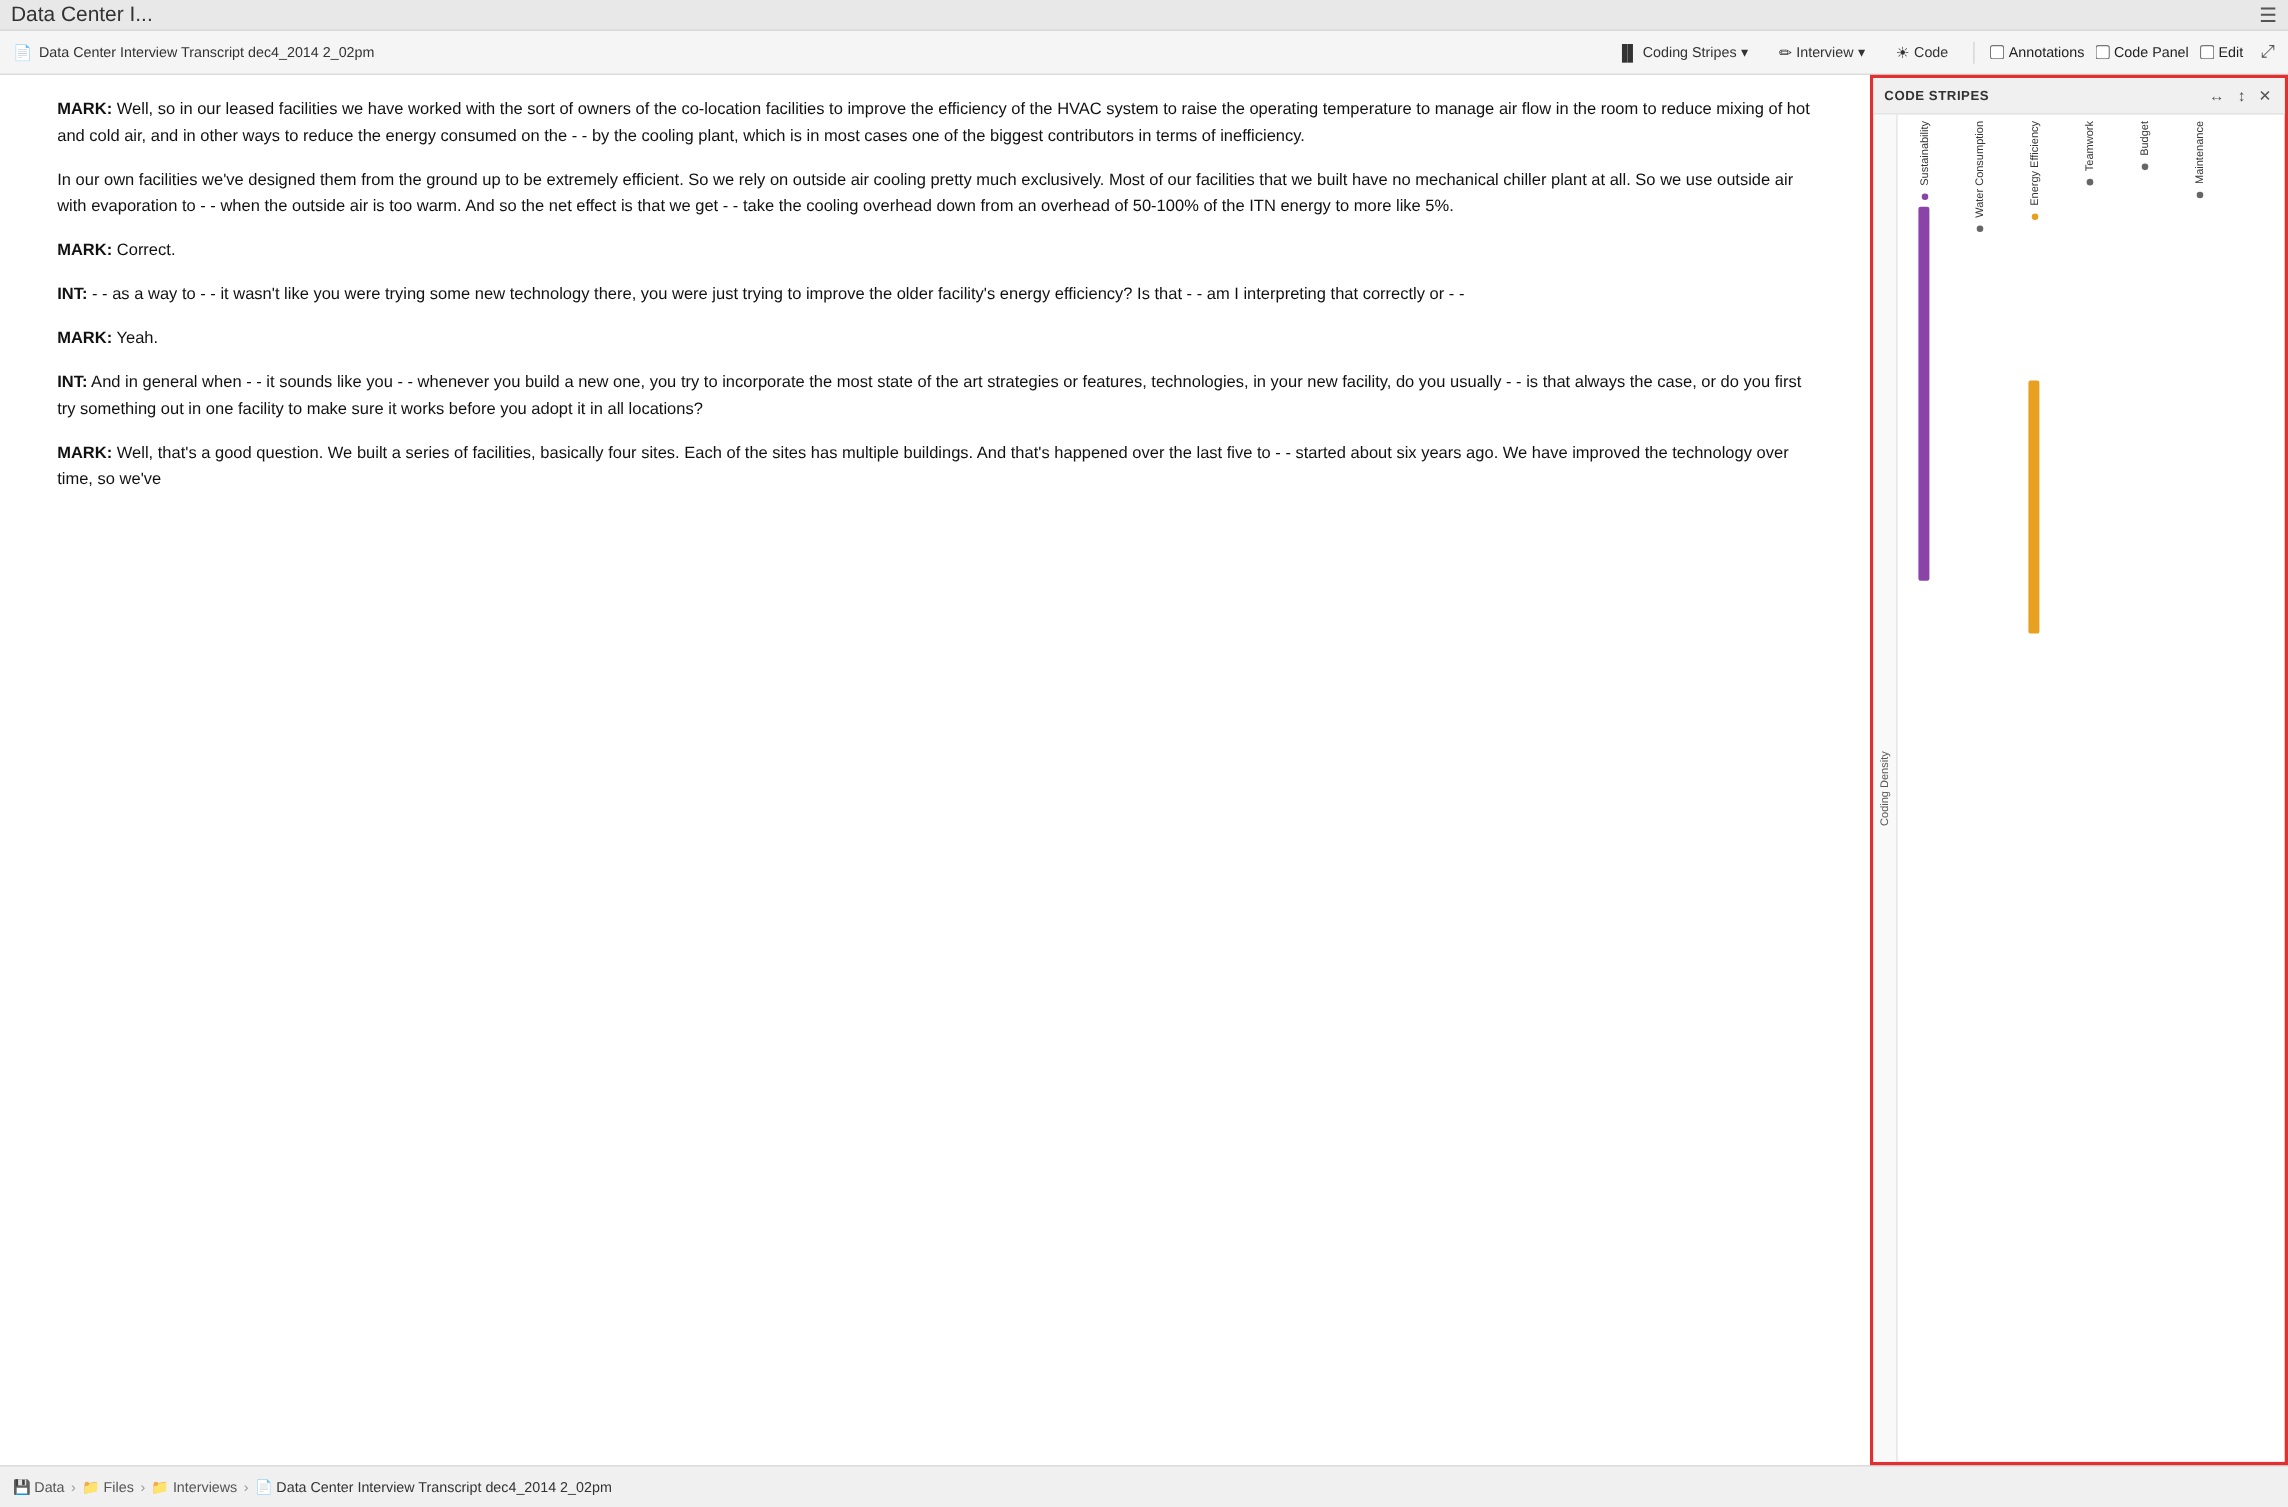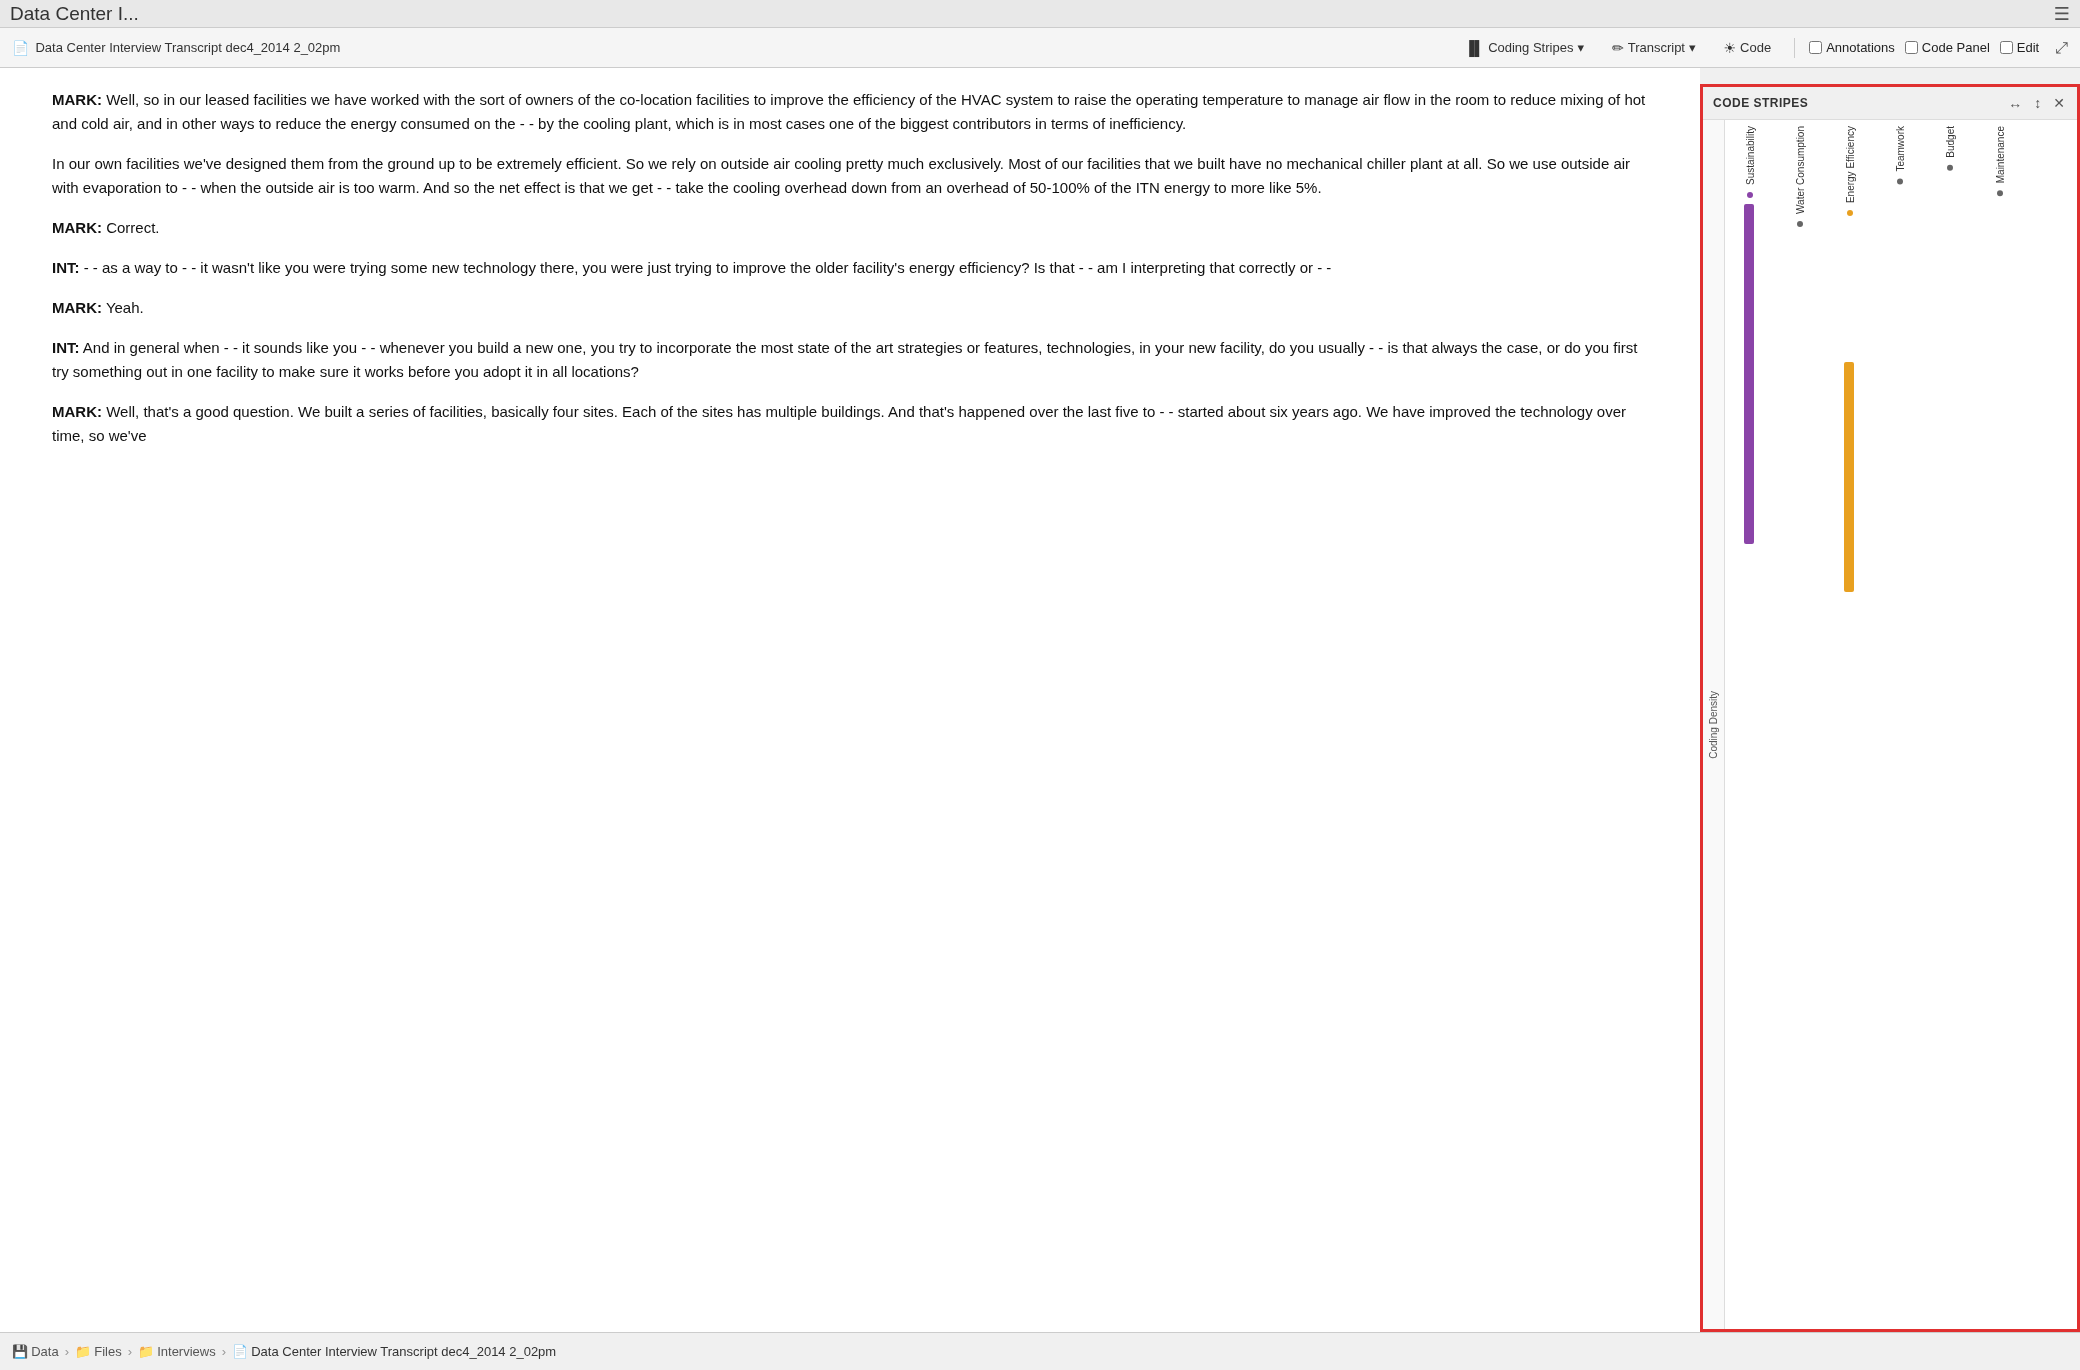--- a/index.html
+++ b/index.html
@@ -113,21 +113,20 @@
       font-weight: bold;
     }
 
     
     .code-stripes-panel {
       width: 380px;
       border: 3px solid #e03030;
       background: #fff;
       display: flex;
       flex-direction: column;
-      margin-top: 16px;
     }
     .panel-header {
       display: flex;
       align-items: center;
       justify-content: space-between;
       padding: 6px 10px;
       background: #f0f0f0;
       border-bottom: 1px solid #ddd;
     }
     .panel-title {
@@ -250,21 +249,21 @@
     <span>Data Center Interview Transcript dec4_2014 2_02pm</span>
   </div>
   <div class="toolbar-actions">
     <button class="toolbar-btn">
       <span class="btn-icon">▐▌</span>
       <span>Coding Stripes</span>
       <span>▾</span>
     </button>
     <button class="toolbar-btn">
       <span class="btn-icon">✏</span>
-      <span>Transcript</span>
+      <span>Interview</span>
       <span>▾</span>
     </button>
     <button class="toolbar-btn">
       <span class="btn-icon">☀</span>
       <span>Code</span>
     </button>
     <div class="toolbar-separator"></div>
     <div class="toolbar-checkbox-group">
       <input type="checkbox" id="chk-annotations" style="">
       <label for="chk-annotations">Annotations</label>

